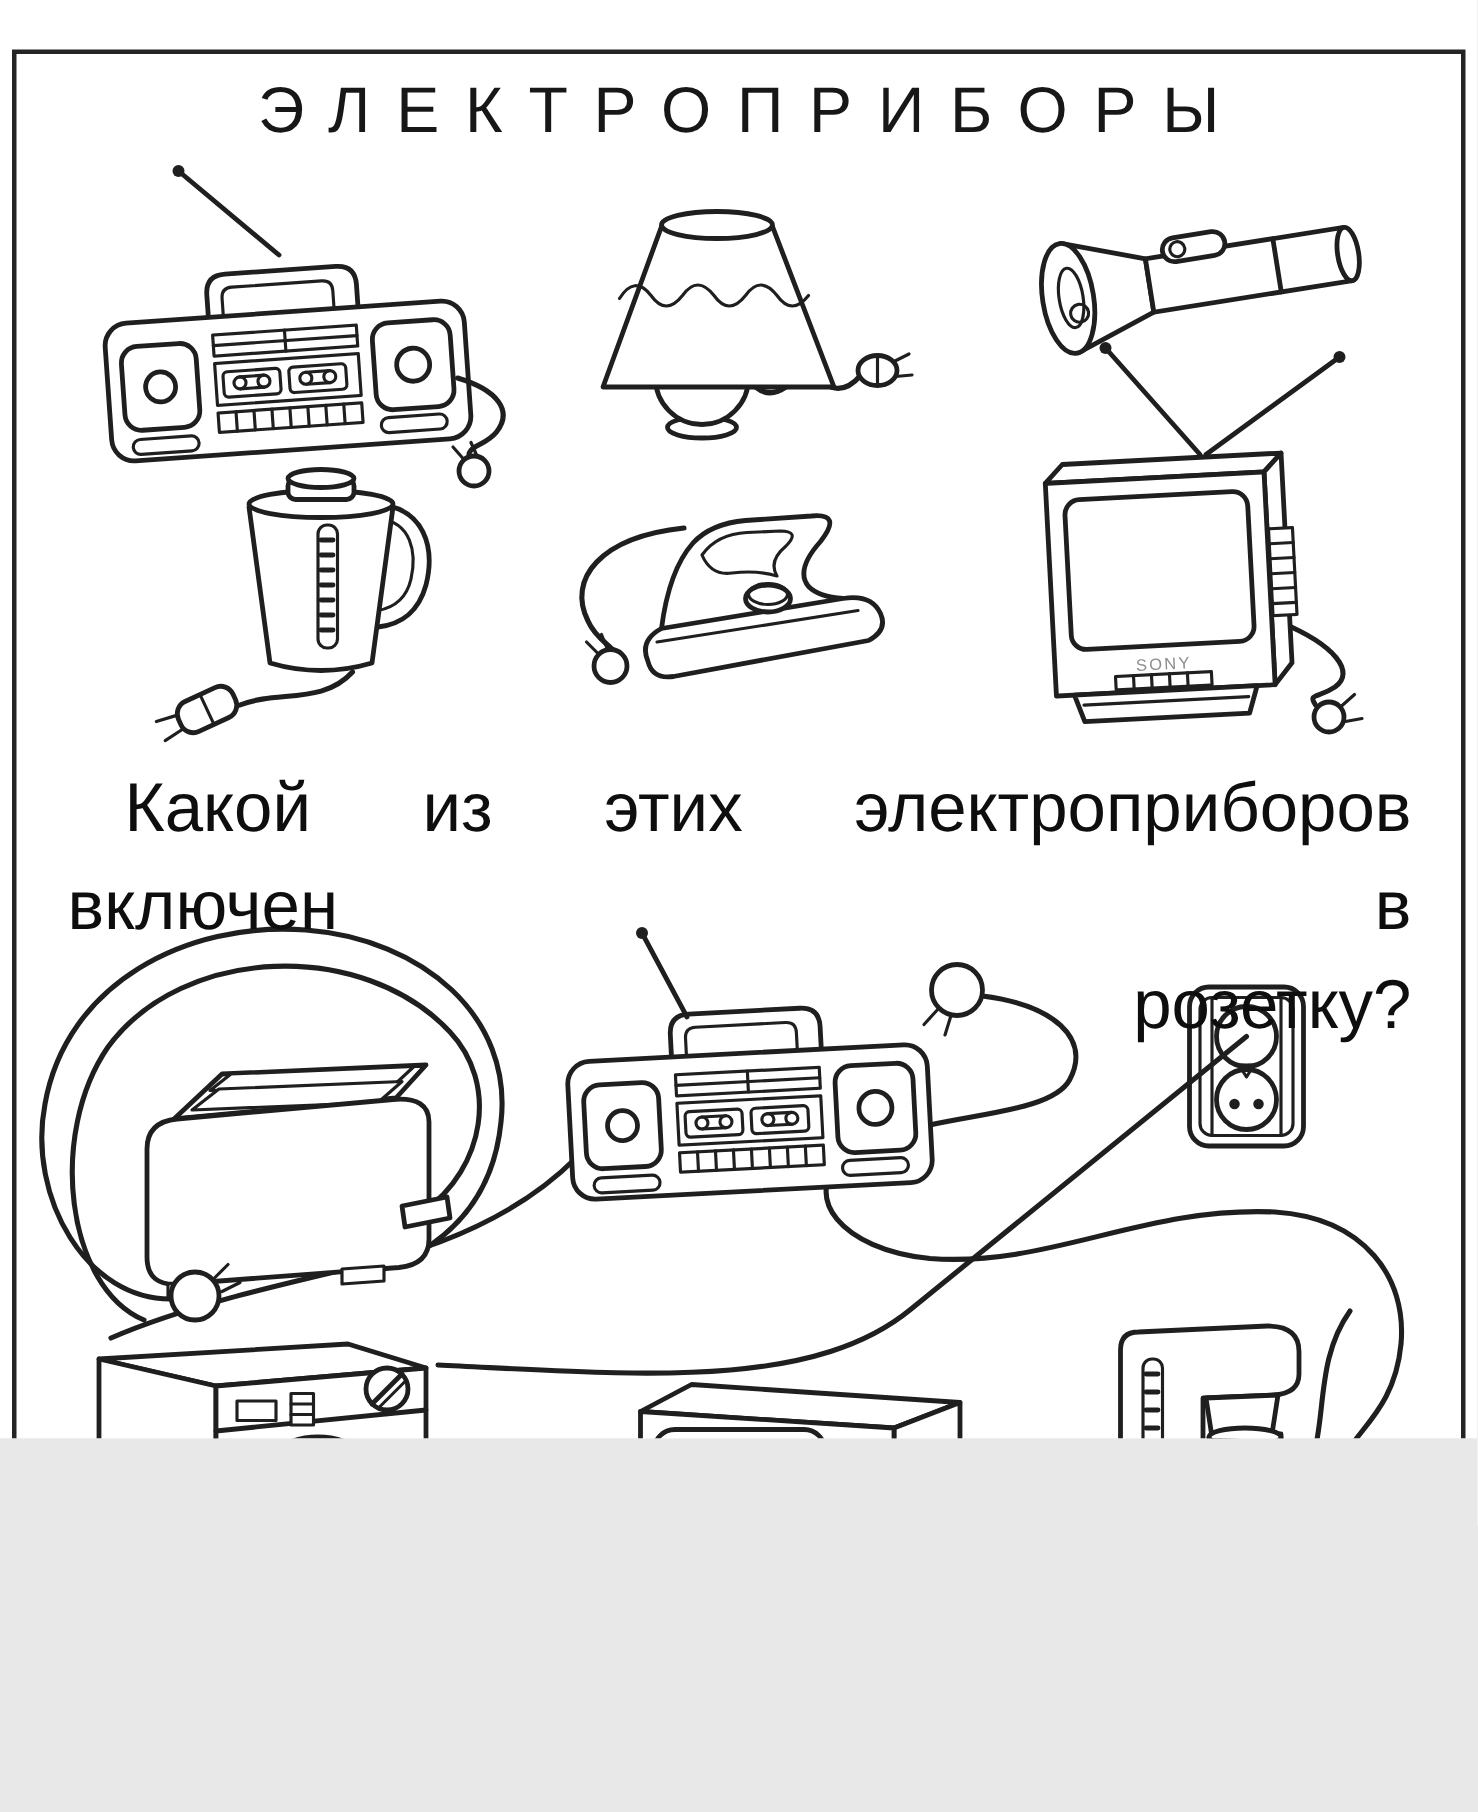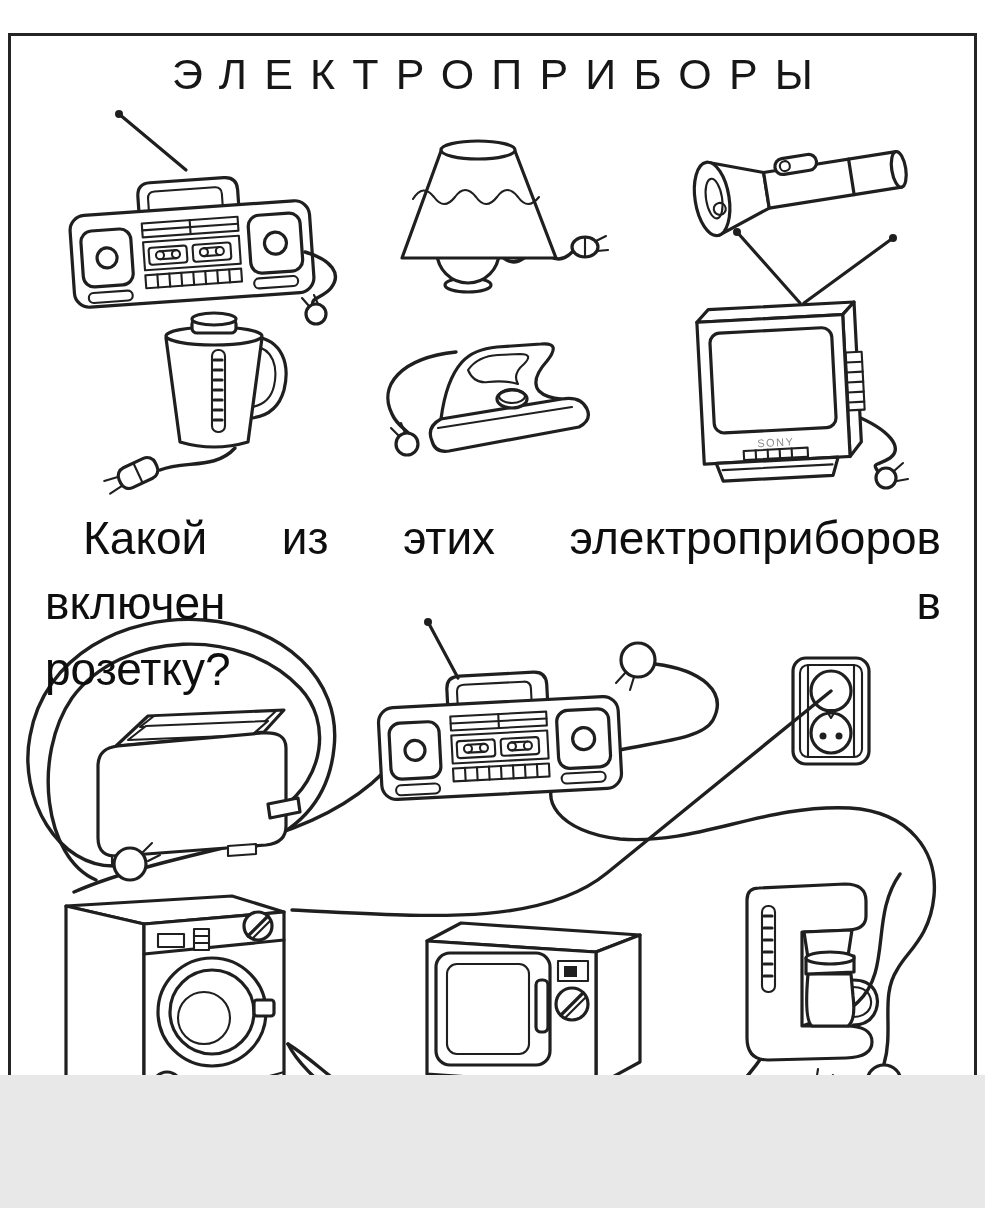--- a/index.html
+++ b/index.html
@@ -1,34 +1,34 @@
 <!DOCTYPE html>
 <html><head>
 <meta charset="utf-8">
 <style>
   html,body{margin:0;padding:0;background:#e8e8e8;}
   .page{
-    position:relative;width:985px;height:1075px;background:#ffffff;
+    position:relative;width:985px;height:959px;background:#ffffff;
     font-family:"Liberation Sans",sans-serif;overflow:hidden;margin:0 auto;
   }
   .frame{
     position:absolute;left:8px;top:33px;width:963px;height:1111px;
     border:3px solid #242424;background:transparent;
   }
   .title{
     position:absolute;left:0;right:0;top:50px;text-align:center;
     font-size:43px;letter-spacing:0.40em;color:#171717;font-weight:400;
     text-indent:0.40em; 
   }
   .question{
     position:absolute;left:45px;right:44px;top:506px;
     font-size:46px;line-height:1.42;color:#0e0e0e;font-weight:400;
   }
   .q1{display:block;text-align:justify;text-align-last:justify;text-indent:38px;}
-  .q2{display:block;text-align:left;}
+  .q2{display:block;text-align:right;}
   .pageno{
     position:absolute;left:0;right:0;top:1160px;text-align:left;
     font-size:36px;color:#7f1d1d;
   }
   svg.art{position:absolute;left:0;top:0;}
   svg.art *{stroke:#1f1f1f;stroke-width:3.2;fill:none;stroke-linecap:round;stroke-linejoin:round;}
   svg.art .f{fill:#ffffff;}
   svg.art .k{fill:#1f1f1f;stroke:none;}
   svg.art .thin{stroke-width:2.1;}
   svg.art .cord{stroke-width:3.4;fill:none;}

